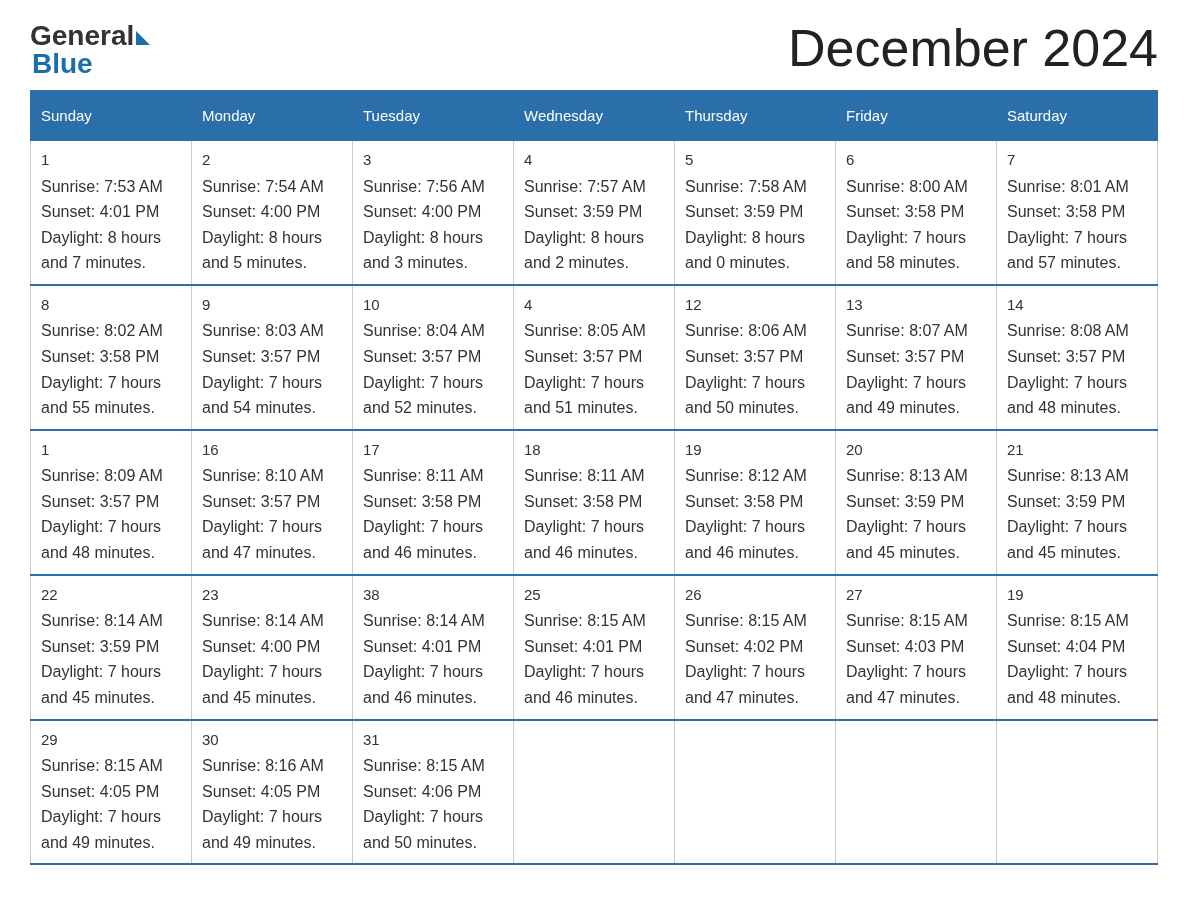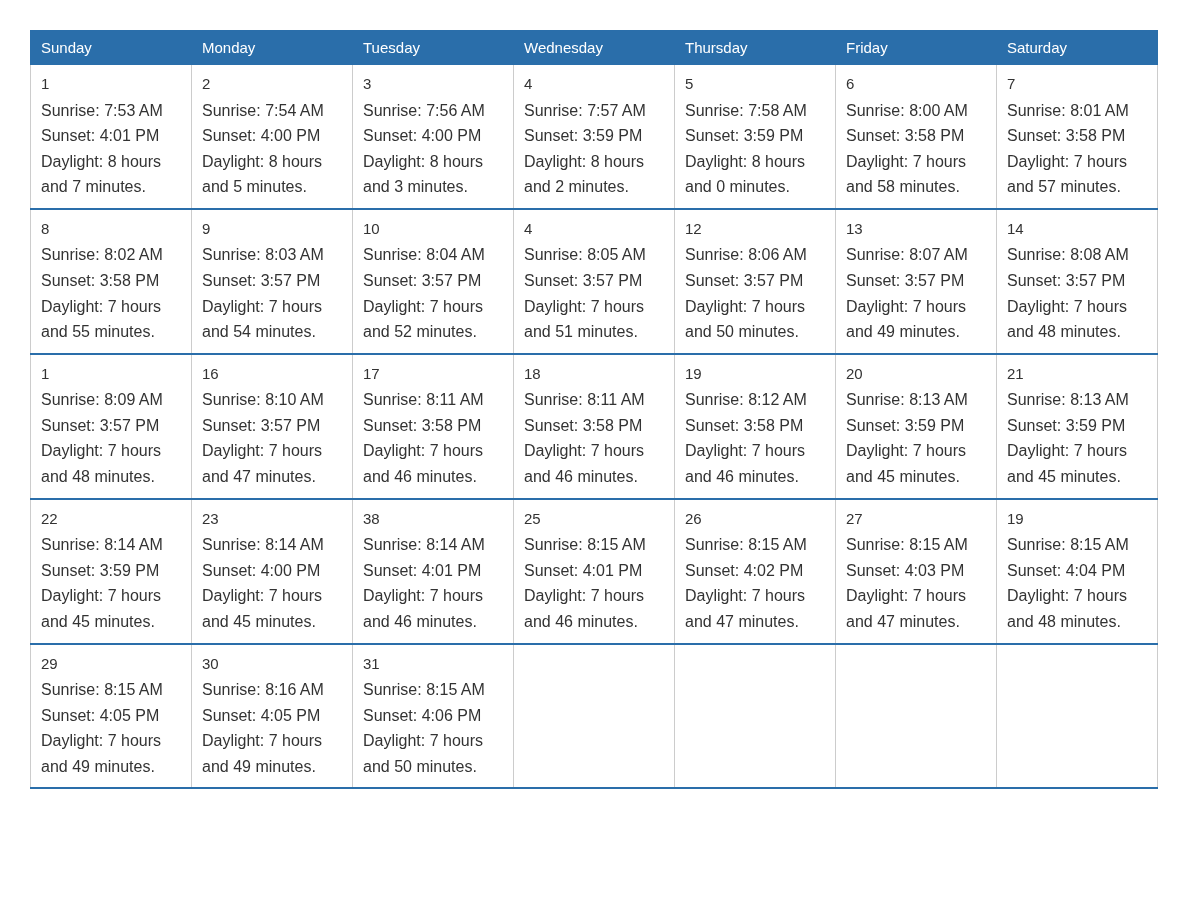--- a/index.html
+++ b/index.html
@@ -63,21 +63,21 @@
     table {
       width: 100%;
       border-collapse: collapse;
       margin-top: 10px;
     }
     thead tr th {
       background: #2a6eaa;
       color: #fff;
       font-size: 15px;
       font-weight: normal;
-      padding: 8px 10px;
+      padding: 16px 10px;
       text-align: left;
       border: 1px solid #2a6eaa;
     }
     tbody tr td {
       vertical-align: top;
       padding: 8px 10px;
       border: 1px solid #ccc;
       font-size: 12.5px;
       color: #333;
       width: 14.28%;
@@ -99,21 +99,29 @@
       line-height: 1.6;
     }
     td.empty {
       background: #fff;
     }
   </style>
 </head>
 <body>
 
 <div class="header-row">
+  <div class="logo">
+    <div class="logo-text">
+      <span class="logo-general">General</span>
+      <span class="logo-arrow"></span>
+    </div>
+    <span class="logo-blue">Blue</span>
+  </div>
   <div class="title-section">
+    <div class="month-title">December 2024</div>
   </div>
 </div>
 
 <table>
   <thead>
     <tr>
       <th>Sunday</th>
       <th>Monday</th>
       <th>Tuesday</th>
       <th>Wednesday</th>

